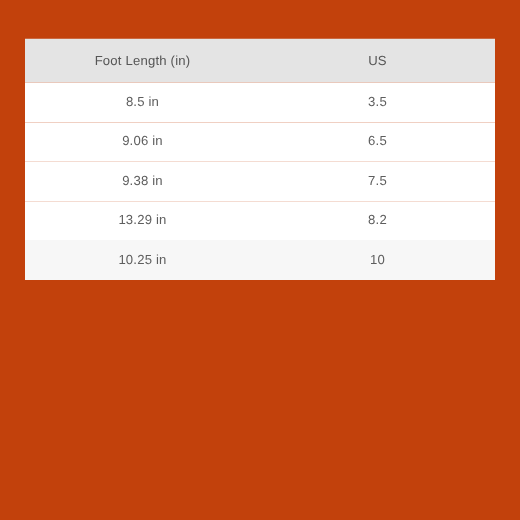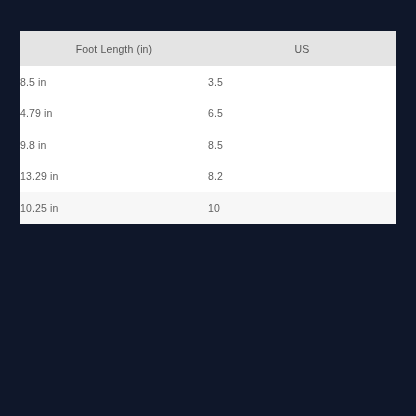--- a/index.html
+++ b/index.html
@@ -11,21 +11,21 @@
     height: 416px;
     background: #ffffff;
     font-family: "Liberation Sans", sans-serif;
     overflow: hidden;
   }
 
   .page {
     position: relative;
     width: 416px;
     height: 416px;
-    background: #0f172a;
+    background: #c2410c;
     box-sizing: border-box;
   }
 
   .size-table-wrap {
     position: absolute;
     left: 20px;
     top: 31px;
     width: 376px;
   }
 
@@ -55,20 +55,21 @@
     border: none;
   }
 
   tbody td {
     height: 31.5px;
     padding: 0;
     margin: 0;
     font-weight: 400;
     font-size: 10.5px;
     color: #5e5e5e;
+    text-align: center;
     vertical-align: middle;
     letter-spacing: 0.15px;
     border: none;
   }
 
   tbody tr.row-odd { background: #ffffff; }
   tbody tr.row-even { background: #f7f7f7; }
 </style>
 </head>
 <body>
@@ -85,26 +86,26 @@
           <th>Foot Length (in)</th>
           <th>US</th>
         </tr>
       </thead>
       <tbody id="table-body">
       <tr class="row-odd">
             <td>8.5 in</td>
             <td>3.5</td>
           </tr>
           <tr class="row-odd">
-            <td>4.79 in</td>
+            <td>9.06 in</td>
             <td>6.5</td>
           </tr>
           <tr class="row-odd">
-            <td>9.8 in</td>
-            <td>8.5</td>
+            <td>9.38 in</td>
+            <td>7.5</td>
           </tr>
           <tr class="row-odd">
             <td>13.29 in</td>
             <td>8.2</td>
           </tr>
           <tr class="row-even">
             <td>10.25 in</td>
             <td>10</td>
           </tr>
         </tbody>

